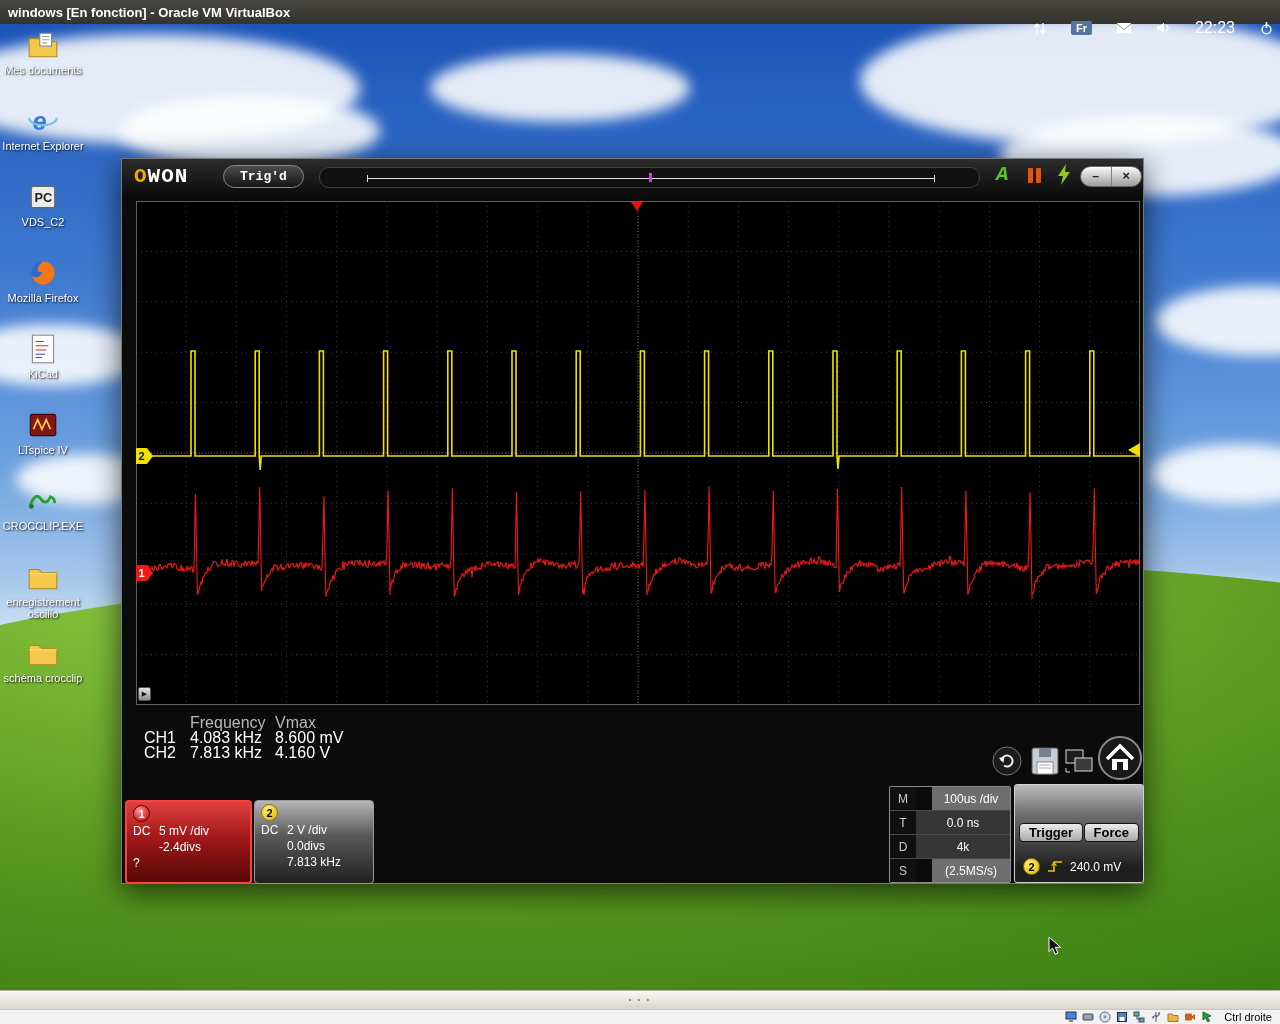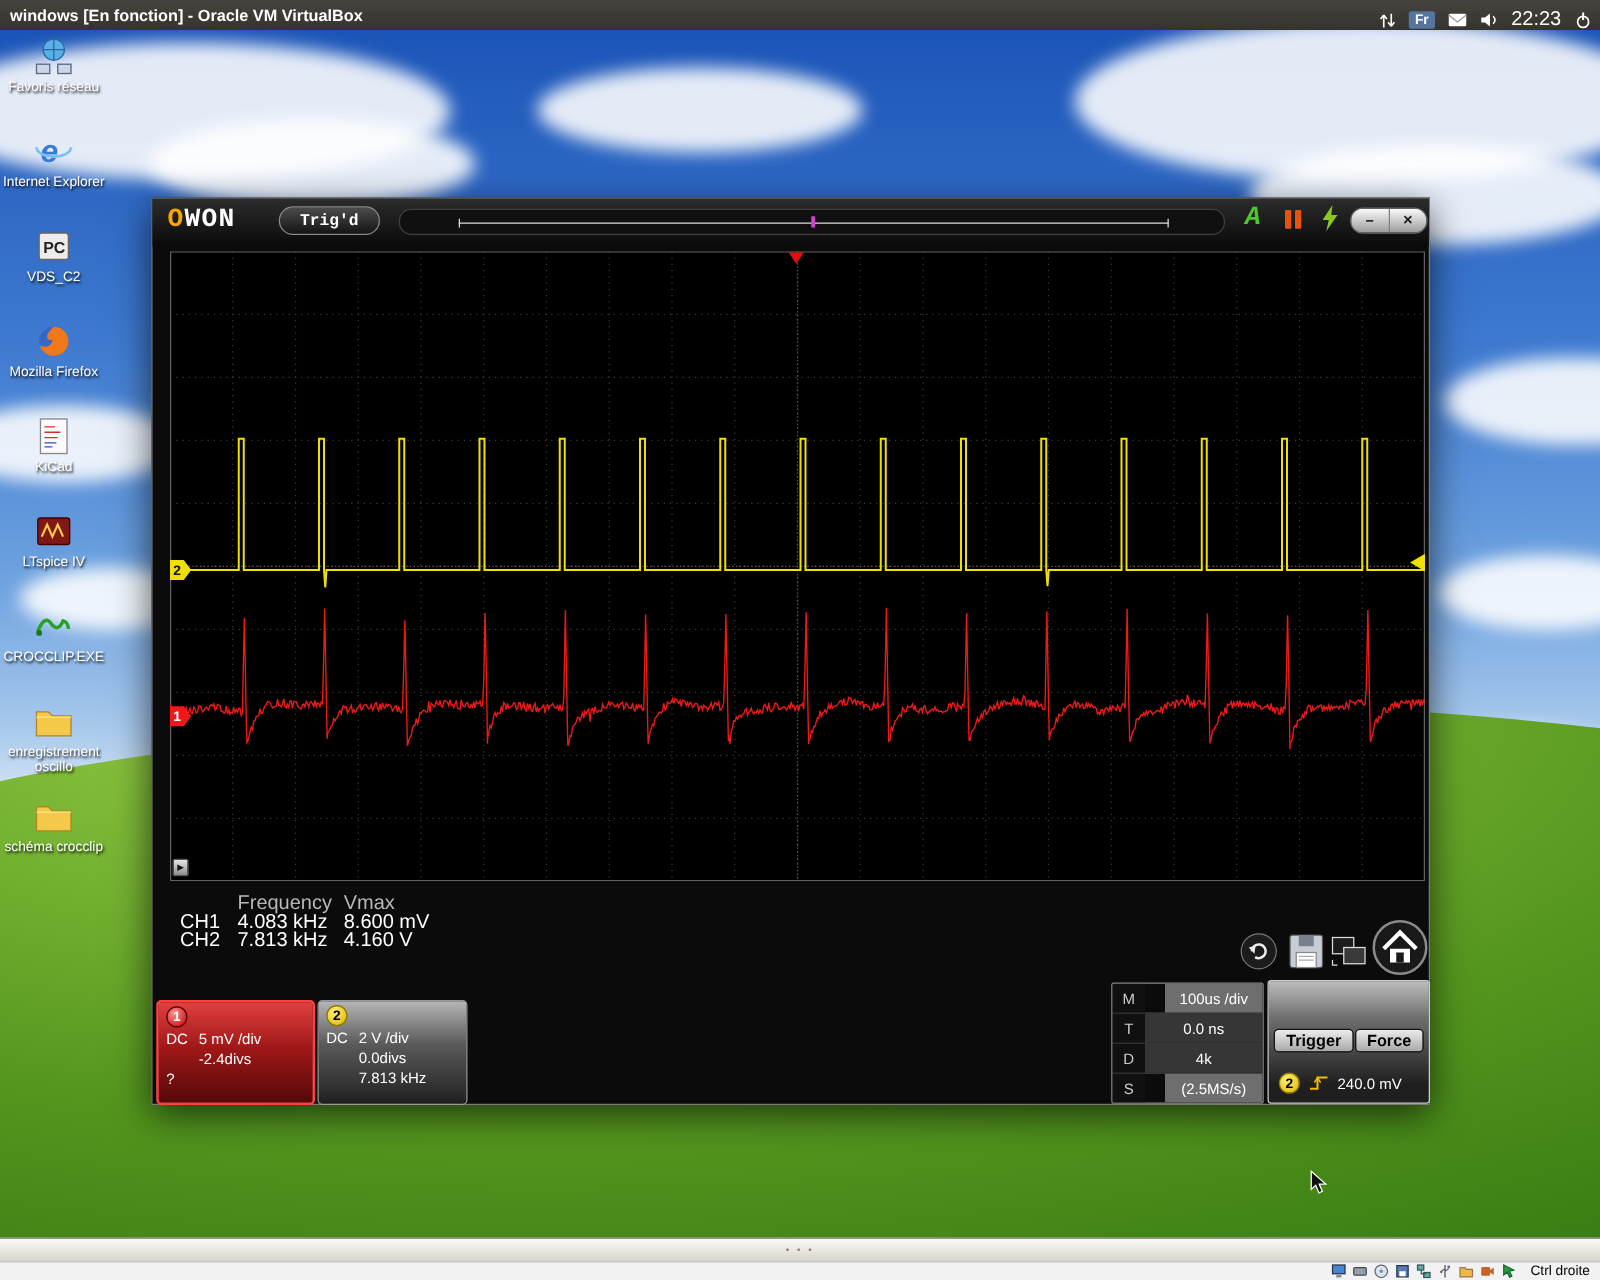--- a/index.html
+++ b/index.html
@@ -4,22 +4,22 @@
 <style>
   * { box-sizing: border-box; margin: 0; padding: 0; }
   html,body { width:1280px; height:1024px; overflow:hidden; background:#000;
               font-family:"Liberation Sans", sans-serif; }
   #root { position:relative; width:1048px; height:1024px; }
 
   
   .host-titlebar { position:absolute; left:0; top:0; width:1280px; height:24px;
     background:linear-gradient(#46443f,#35332e); color:#fff; display:flex; align-items:center;
     padding-left:8px; font-size:13px; font-weight:bold; z-index:60; }
-  .host-tray { position:absolute; right:6px; top:4px; height:24px; display:flex;
-    align-items:center; gap:10px; font-weight:normal; }
+  .host-tray { position:absolute; right:6px; top:16px; height:24px; display:flex;
+    align-items:center; gap:24px; font-weight:normal; }
   .fr-badge { background:#56759e; color:#fff; font-size:11px; font-weight:bold;
     padding:1px 5px; border-radius:2px; }
   .host-clock { font-size:16px; color:#fff; }
 
   
   .desktop { position:absolute; left:0; top:24px; width:1280px; height:966px; overflow:hidden;
     background:linear-gradient(180deg,#1c55b8 0%,#3f7ad0 26%,#6fa3e0 46%,#a9c9ec 58%,#d9e7f4 64%,#cfe2ef 68%); }
   .cloud { position:absolute; background:#fff; border-radius:50%; filter:blur(7px); opacity:.88; }
   .ridge { position:absolute; right:-40px; top:606px; width:320px; height:100px;
     background:#8ba3c0; border-radius:100% 100% 0 0/70px; opacity:.85; }
@@ -160,26 +160,25 @@
     <div class="cloud" style="left:1150px;top:420px;width:175px;height:60px"></div>
     <div class="cloud" style="left:16px;top:430px;width:145px;height:50px"></div>
     <div class="cloud" style="left:1100px;top:556px;width:220px;height:72px;opacity:.5"></div>
     <div class="ridge"></div>
     <div class="hill-far"></div>
     <div class="hill"></div>
 
     <div class="dicolumn">
       <div class="dicon">
         <svg viewBox="0 0 32 32">
-            <circle cx="16" cy="11" r="8" fill="#58b0e8" stroke="#2a6aa0"></circle>
-            <path d="M8 11 h16 M16 3 v16" stroke="#2a6aa0"></path>
-            <rect x="3" y="22" width="10" height="7" fill="#cdd6e8" stroke="#5a6a84"></rect>
-            <rect x="19" y="22" width="10" height="7" fill="#cdd6e8" stroke="#5a6a84"></rect>
-          </svg>
-        <div class="dlabel">Favoris réseau</div>
+            <path d="M3 10 h9 l3 3 h14 v14 H3 z" fill="#f4c84a" stroke="#b08820"></path>
+            <rect x="13" y="5" width="11" height="12" fill="#fff" stroke="#888"></rect>
+            <path d="M15 8 h7 M15 11 h7 M15 14 h5" stroke="#9aa"></path>
+          </svg>
+        <div class="dlabel">Mes documents</div>
       </div>
       <div class="dicon">
         <svg viewBox="0 0 32 32">
             <text x="6" y="24" font-size="24" font-weight="bold" font-style="italic" fill="#3a7ad8">e</text>
             <path d="M3 13 a13 7 0 1 0 26 0" stroke="#78c0f0" stroke-width="2" fill="none"></path>
           </svg>
         <div class="dlabel">Internet Explorer</div>
       </div>
       <div class="dicon">
         <svg viewBox="0 0 32 32">

